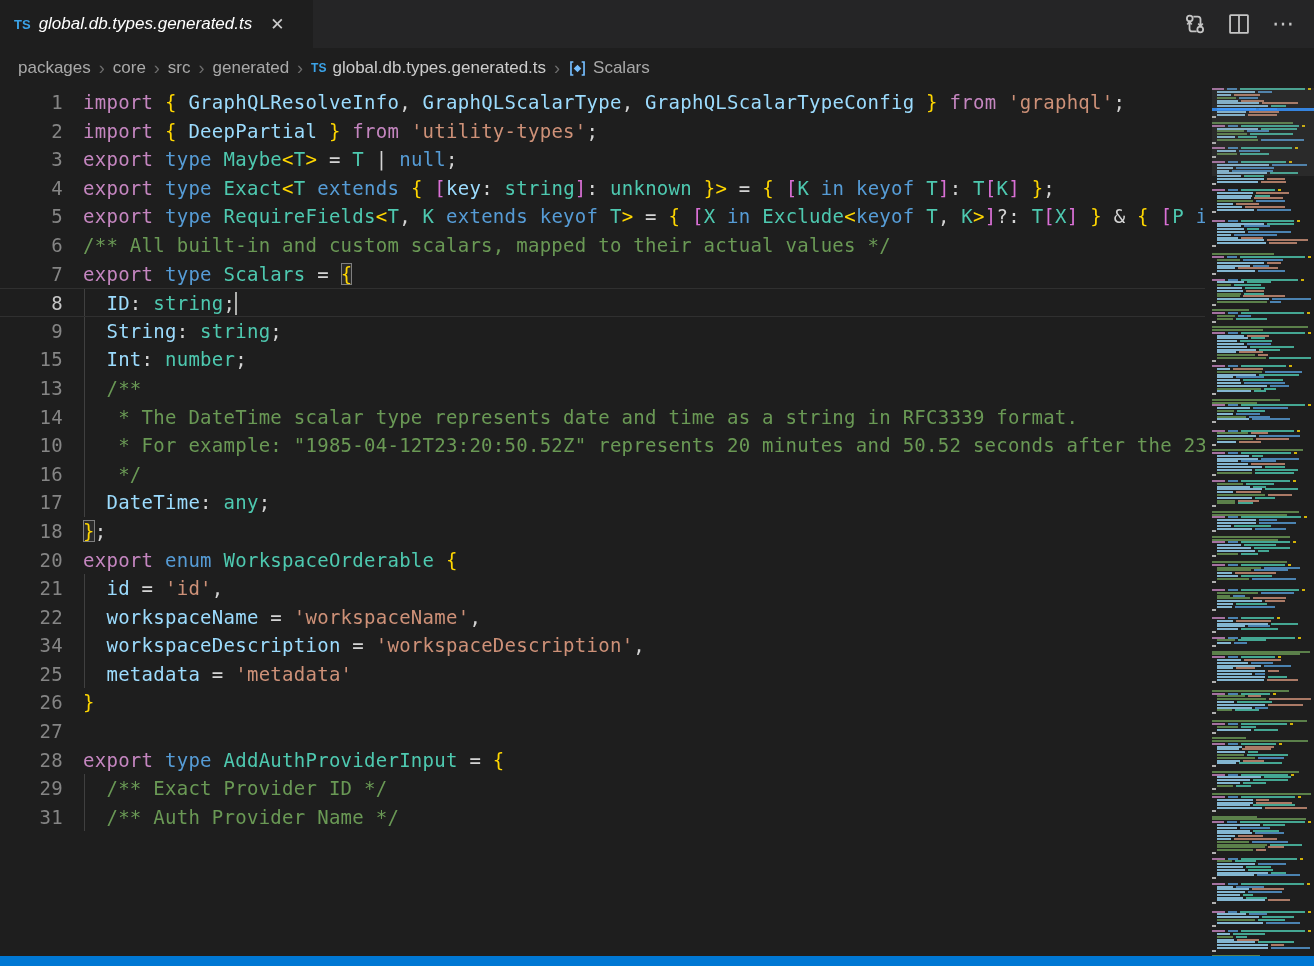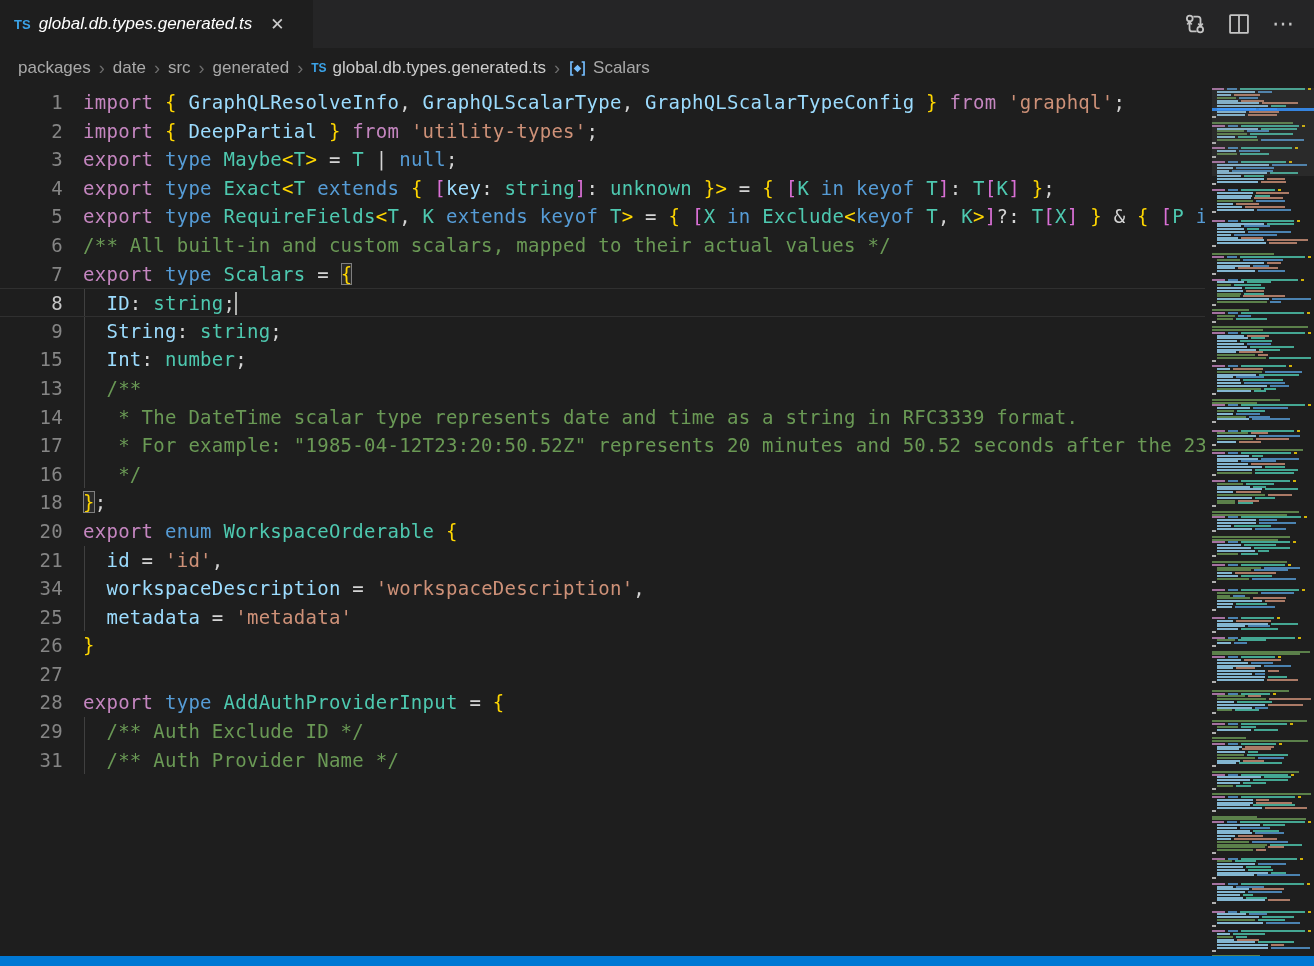--- a/index.html
+++ b/index.html
@@ -93,21 +93,21 @@
       </div>
       <div class="icon-btn">
         <span style="font-size:22px;line-height:10px;">⋯</span>
       </div>
     </div>
   </div>
 
   <div class="breadcrumbs">
     <span class="crumb">packages</span>
     <span class="crumb-sep">›</span>
-    <span class="crumb">date</span>
+    <span class="crumb">core</span>
     <span class="crumb-sep">›</span>
     <span class="crumb">src</span>
     <span class="crumb-sep">›</span>
     <span class="crumb">generated</span>
     <span class="crumb-sep">›</span>
     <span class="crumb-file">
       <span class="ts-icon">TS</span>
       <span>global.db.types.generated.ts</span>
     </span>
     <span class="crumb-sep">›</span>
@@ -127,31 +127,33 @@
       <div class="code-row"><span class="gut">3</span><span class="txt"><span class="tk-kw">export </span><span class="tk-kw2">type </span><span class="tk-type">Maybe</span><span class="tk-b1">&lt;</span><span class="tk-type">T</span><span class="tk-b1">&gt;</span><span class="tk-pun"> = </span><span class="tk-type">T</span><span class="tk-pun"> | </span><span class="tk-kw2">null</span><span class="tk-pun">;</span></span></div>
       <div class="code-row"><span class="gut">4</span><span class="txt"><span class="tk-kw">export </span><span class="tk-kw2">type </span><span class="tk-type">Exact</span><span class="tk-b1">&lt;</span><span class="tk-type">T</span><span class="tk-kw2"> extends </span><span class="tk-b1">{ </span><span class="tk-b2">[</span><span class="tk-var">key</span><span class="tk-pun">: </span><span class="tk-type">string</span><span class="tk-b2">]</span><span class="tk-pun">: </span><span class="tk-type">unknown</span><span class="tk-b1"> }&gt;</span><span class="tk-pun"> = </span><span class="tk-b1">{ </span><span class="tk-b2">[</span><span class="tk-type">K</span><span class="tk-kw2"> in keyof </span><span class="tk-type">T</span><span class="tk-b2">]</span><span class="tk-pun">: </span><span class="tk-type">T</span><span class="tk-b2">[</span><span class="tk-type">K</span><span class="tk-b2">]</span><span class="tk-b1"> }</span><span class="tk-pun">;</span></span></div>
       <div class="code-row"><span class="gut">5</span><span class="txt"><span class="tk-kw">export </span><span class="tk-kw2">type </span><span class="tk-type">RequireFields</span><span class="tk-b1">&lt;</span><span class="tk-type">T</span><span class="tk-pun">, </span><span class="tk-type">K</span><span class="tk-kw2"> extends keyof </span><span class="tk-type">T</span><span class="tk-b1">&gt;</span><span class="tk-pun"> = </span><span class="tk-b1">{ </span><span class="tk-b2">[</span><span class="tk-type">X</span><span class="tk-kw2"> in </span><span class="tk-type">Exclude</span><span class="tk-b1">&lt;</span><span class="tk-kw2">keyof </span><span class="tk-type">T</span><span class="tk-pun">, </span><span class="tk-type">K</span><span class="tk-b1">&gt;</span><span class="tk-b2">]</span><span class="tk-pun">?: </span><span class="tk-type">T</span><span class="tk-b2">[</span><span class="tk-type">X</span><span class="tk-b2">]</span><span class="tk-b1"> }</span><span class="tk-pun"> &amp; </span><span class="tk-b1">{ </span><span class="tk-b2">[</span><span class="tk-type">P</span><span class="tk-kw2"> i</span></span></div>
       <div class="code-row"><span class="gut">6</span><span class="txt"><span class="tk-com">/** All built-in and custom scalars, mapped to their actual values */</span></span></div>
       <div class="code-row"><span class="gut">7</span><span class="txt"><span class="tk-kw">export </span><span class="tk-kw2">type </span><span class="tk-type">Scalars</span><span class="tk-pun"> = </span><span class="tk-b1m">{</span></span></div>
       <div class="code-row current"><span class="gut">8</span><span class="txt"><span class="tk-var">  ID</span><span class="tk-pun">: </span><span class="tk-type">string</span><span class="tk-pun">;</span></span><span class="iguide"></span><span class="cursor" style="left: 235.1px;"></span></div>
       <div class="code-row"><span class="gut">9</span><span class="txt"><span class="tk-var">  String</span><span class="tk-pun">: </span><span class="tk-type">string</span><span class="tk-pun">;</span></span><span class="iguide"></span></div>
       <div class="code-row"><span class="gut">15</span><span class="txt"><span class="tk-var">  Int</span><span class="tk-pun">: </span><span class="tk-type">number</span><span class="tk-pun">;</span></span><span class="iguide"></span></div>
       <div class="code-row"><span class="gut">13</span><span class="txt"><span class="tk-com">  /**</span></span><span class="iguide"></span></div>
       <div class="code-row"><span class="gut">14</span><span class="txt"><span class="tk-com">   * The DateTime scalar type represents date and time as a string in RFC3339 format.</span></span><span class="iguide"></span></div>
-      <div class="code-row"><span class="gut">17</span><span class="txt"><span class="tk-com">   * For example: "1985-04-12T23:20:50.52Z" represents 20 minutes and 50.52 seconds after the 23</span></span><span class="iguide"></span></div>
+      <div class="code-row"><span class="gut">10</span><span class="txt"><span class="tk-com">   * For example: "1985-04-12T23:20:50.52Z" represents 20 minutes and 50.52 seconds after the 23</span></span><span class="iguide"></span></div>
       <div class="code-row"><span class="gut">16</span><span class="txt"><span class="tk-com">   */</span></span><span class="iguide"></span></div>
+      <div class="code-row"><span class="gut">17</span><span class="txt"><span class="tk-var">  DateTime</span><span class="tk-pun">: </span><span class="tk-type">any</span><span class="tk-pun">;</span></span><span class="iguide"></span></div>
       <div class="code-row"><span class="gut">18</span><span class="txt"><span class="tk-b1m">}</span><span class="tk-pun">;</span></span></div>
       <div class="code-row"><span class="gut">20</span><span class="txt"><span class="tk-kw">export </span><span class="tk-kw2">enum </span><span class="tk-type">WorkspaceOrderable </span><span class="tk-b1">{</span></span></div>
       <div class="code-row"><span class="gut">21</span><span class="txt"><span class="tk-var">  id</span><span class="tk-pun"> = </span><span class="tk-str">'id'</span><span class="tk-pun">,</span></span><span class="iguide"></span></div>
+      <div class="code-row"><span class="gut">22</span><span class="txt"><span class="tk-var">  workspaceName</span><span class="tk-pun"> = </span><span class="tk-str">'workspaceName'</span><span class="tk-pun">,</span></span><span class="iguide"></span></div>
       <div class="code-row"><span class="gut">34</span><span class="txt"><span class="tk-var">  workspaceDescription</span><span class="tk-pun"> = </span><span class="tk-str">'workspaceDescription'</span><span class="tk-pun">,</span></span><span class="iguide"></span></div>
       <div class="code-row"><span class="gut">25</span><span class="txt"><span class="tk-var">  metadata</span><span class="tk-pun"> = </span><span class="tk-str">'metadata'</span></span><span class="iguide"></span></div>
       <div class="code-row"><span class="gut">26</span><span class="txt"><span class="tk-b1">}</span></span></div>
       <div class="code-row"><span class="gut">27</span><span class="txt"></span></div>
       <div class="code-row"><span class="gut">28</span><span class="txt"><span class="tk-kw">export </span><span class="tk-kw2">type </span><span class="tk-type">AddAuthProviderInput</span><span class="tk-pun"> = </span><span class="tk-b1">{</span></span></div>
-      <div class="code-row"><span class="gut">29</span><span class="txt"><span class="tk-com">  /** Auth Exclude ID */</span></span><span class="iguide"></span></div>
+      <div class="code-row"><span class="gut">29</span><span class="txt"><span class="tk-com">  /** Exact Provider ID */</span></span><span class="iguide"></span></div>
       <div class="code-row"><span class="gut">31</span><span class="txt"><span class="tk-com">  /** Auth Provider Name */</span></span><span class="iguide"></span></div>
     </div>
 
   <div class="mm-gap"></div>
   <div class="minimap" id="minimap">
       <div class="mm-row">
         <i style="width: 13px; background: rgb(197, 134, 192);"></i>
         <i style="width: 10px; background: rgb(86, 156, 214);"></i>
         <i style="width: 67.8582px; background: rgb(78, 201, 176);"></i>
         <i style="width: 3px; background: rgb(255, 215, 0);"></i>

